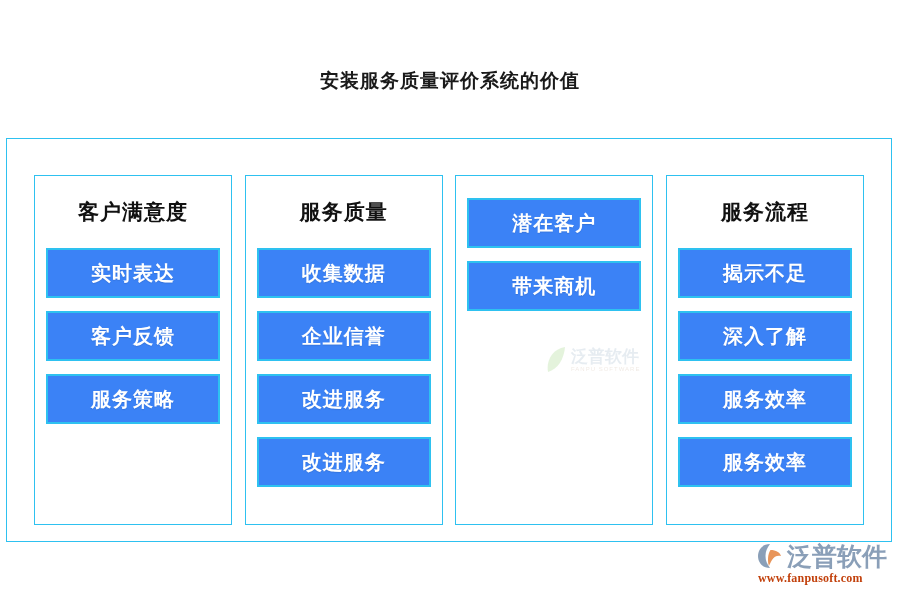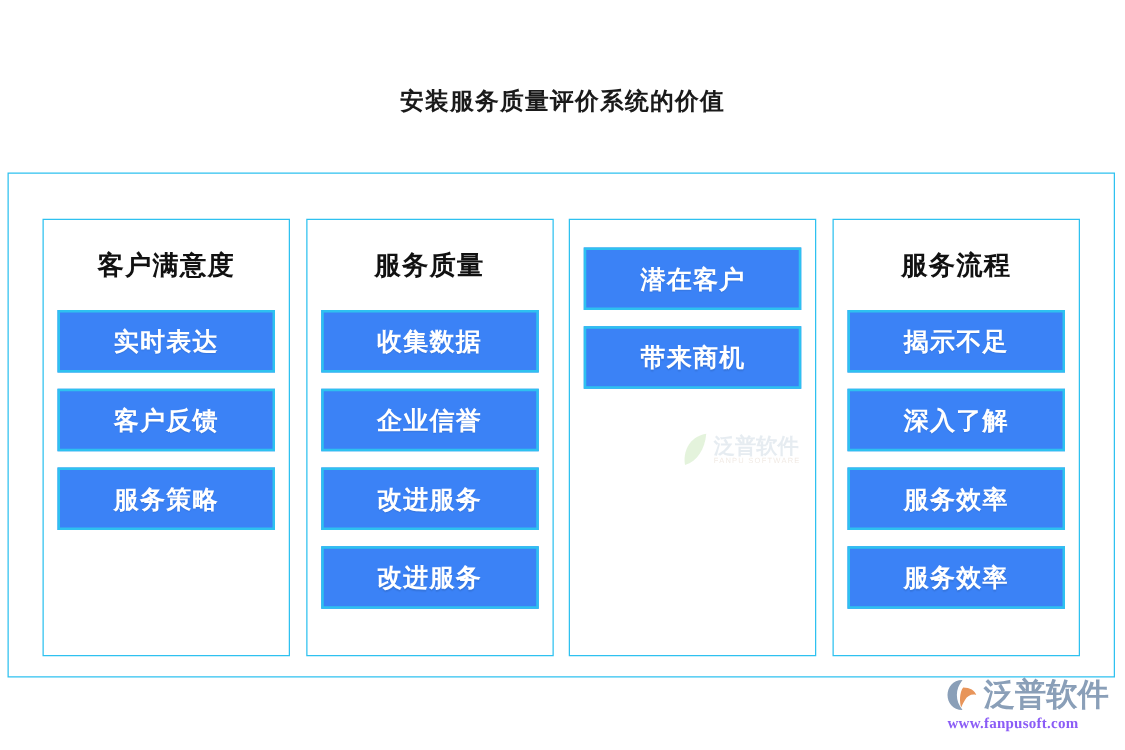--- a/index.html
+++ b/index.html
@@ -144,21 +144,21 @@
     color: #8a9fb8;
     letter-spacing: 0px;
     line-height: 1;
     font-family: "Liberation Serif", "DejaVu Serif", serif;
   }
   #brand-url {
     margin-top: 2px;
     margin-left: 1px;
     font-size: 12px;
     font-weight: bold;
-    color: #8b5cf6;
+    color: #c2410c;
     letter-spacing: 0.2px;
     font-family: "Liberation Serif", "DejaVu Serif", serif;
   }
 </style>
 </head>
 <body>
 
 <div id="page-title">安装服务质量评价系统的价值</div>
 
 <div id="outer-frame"></div>

